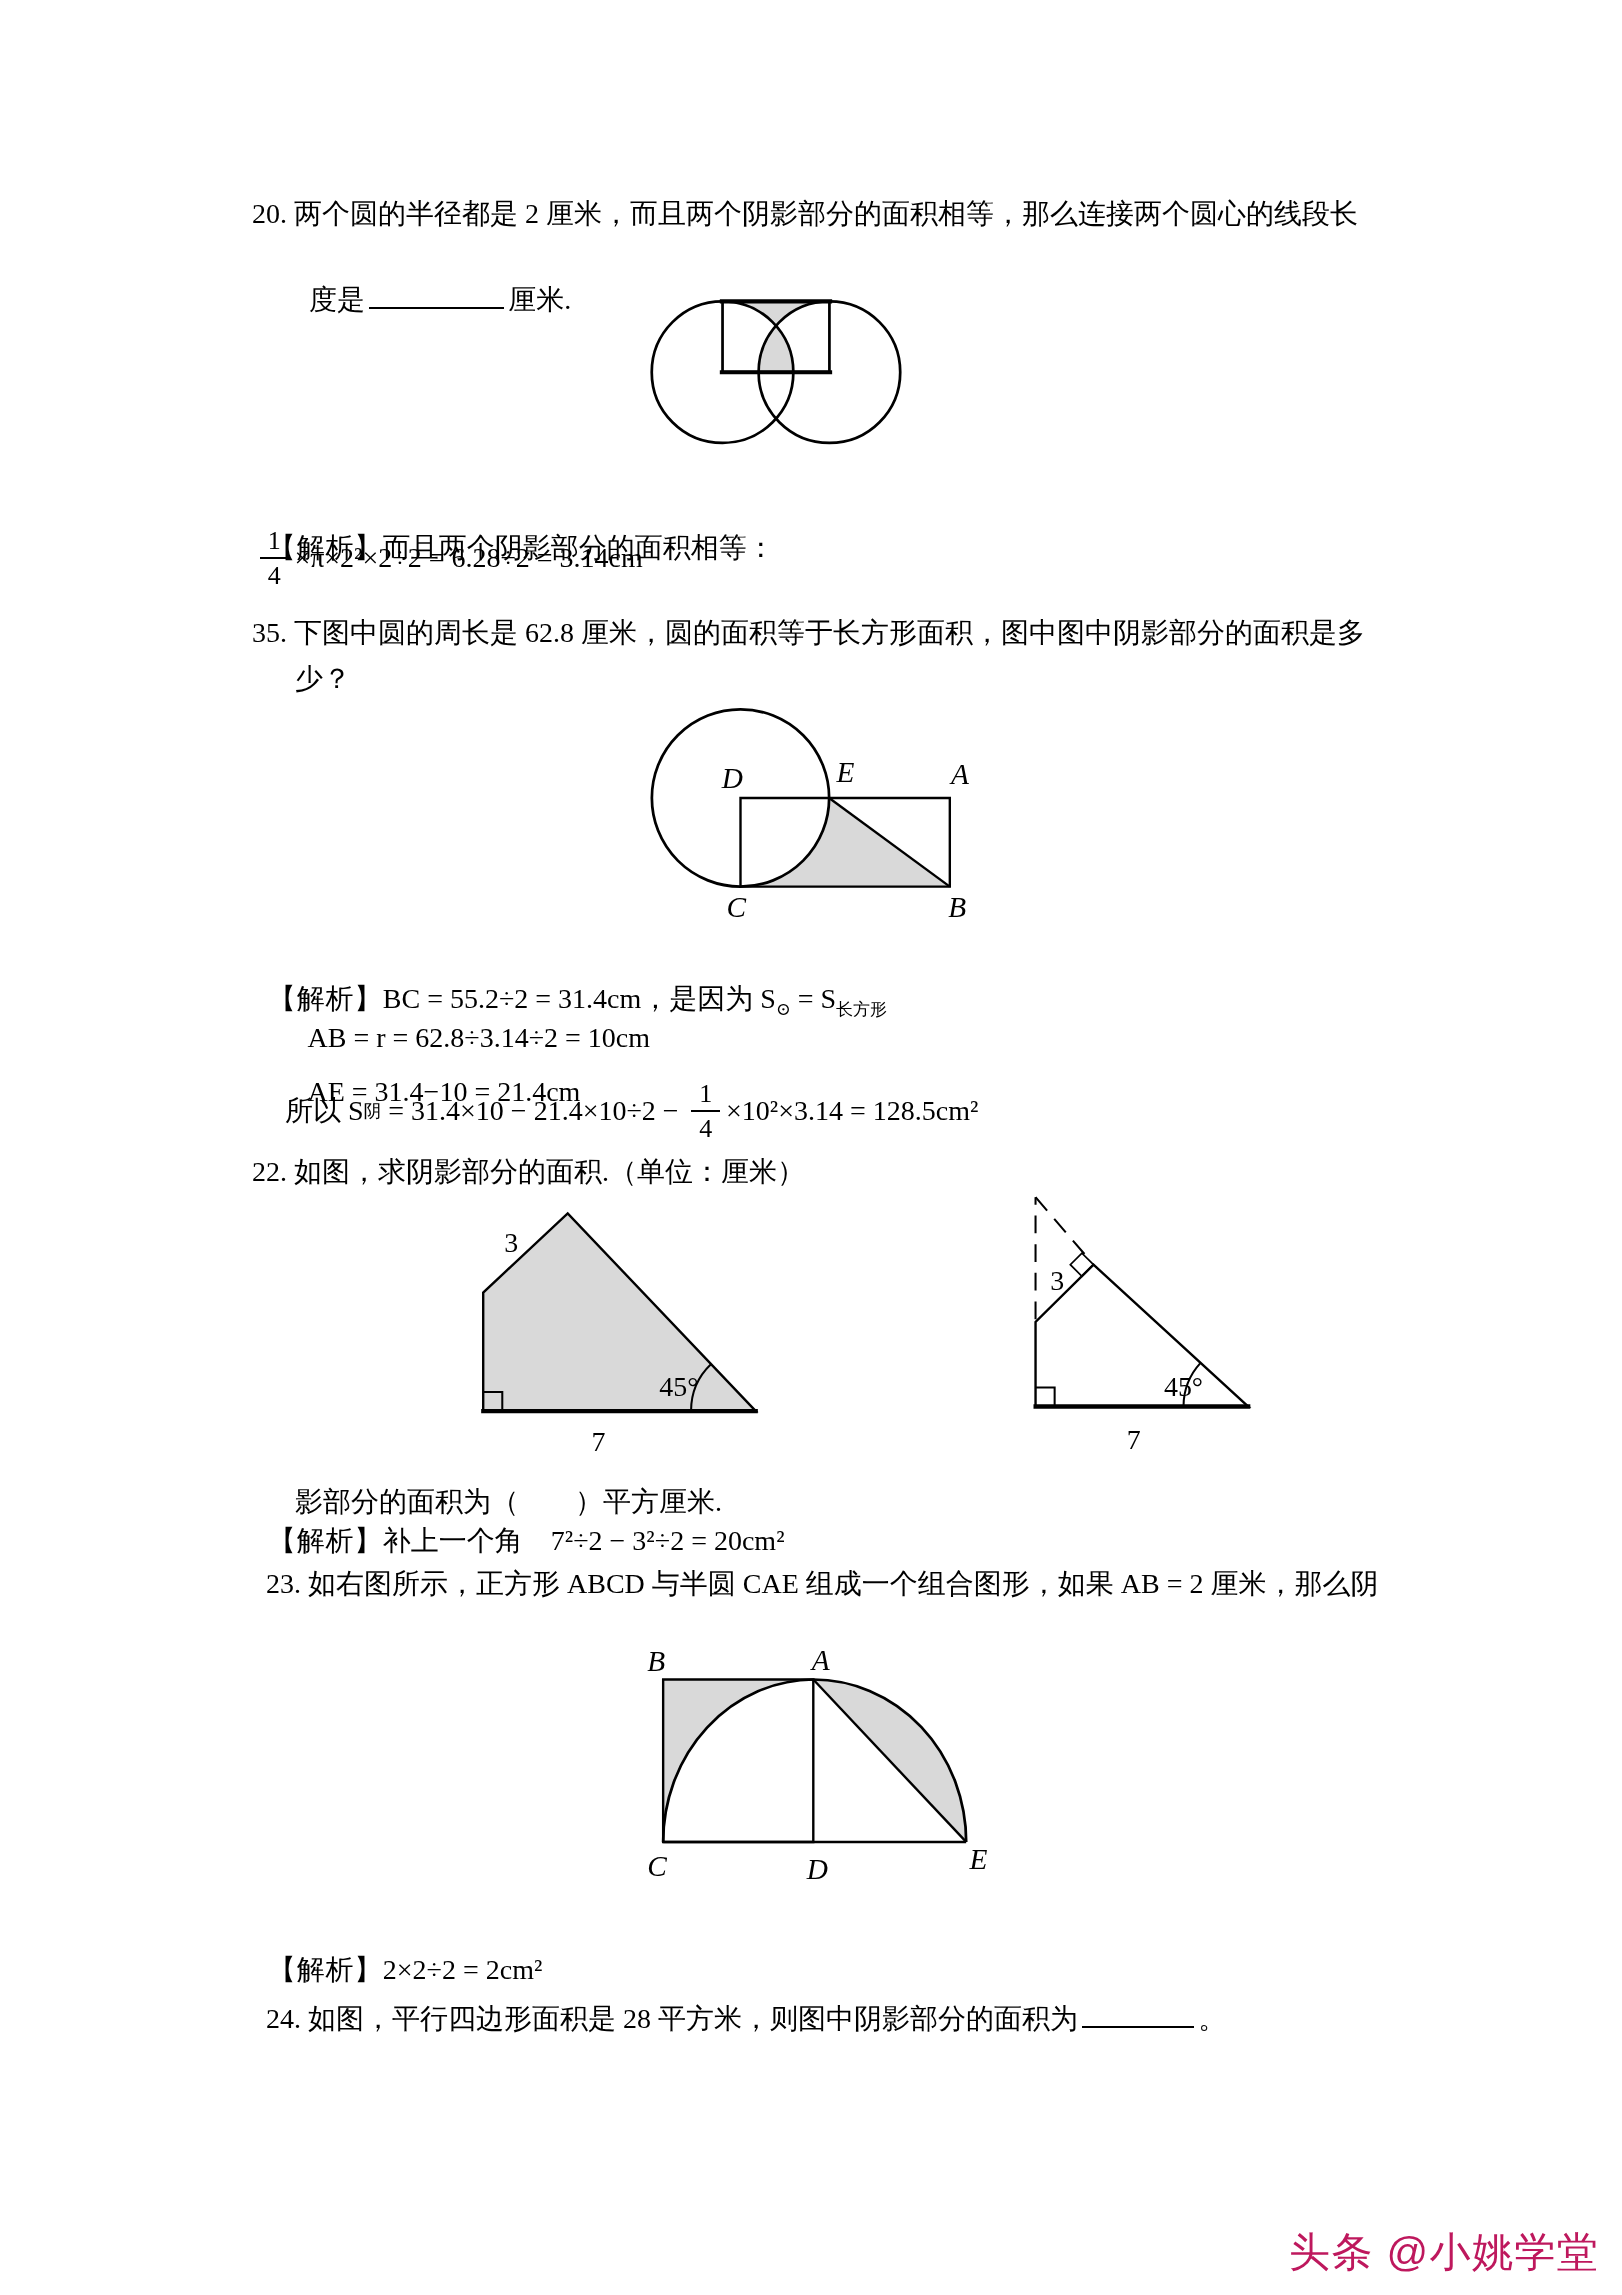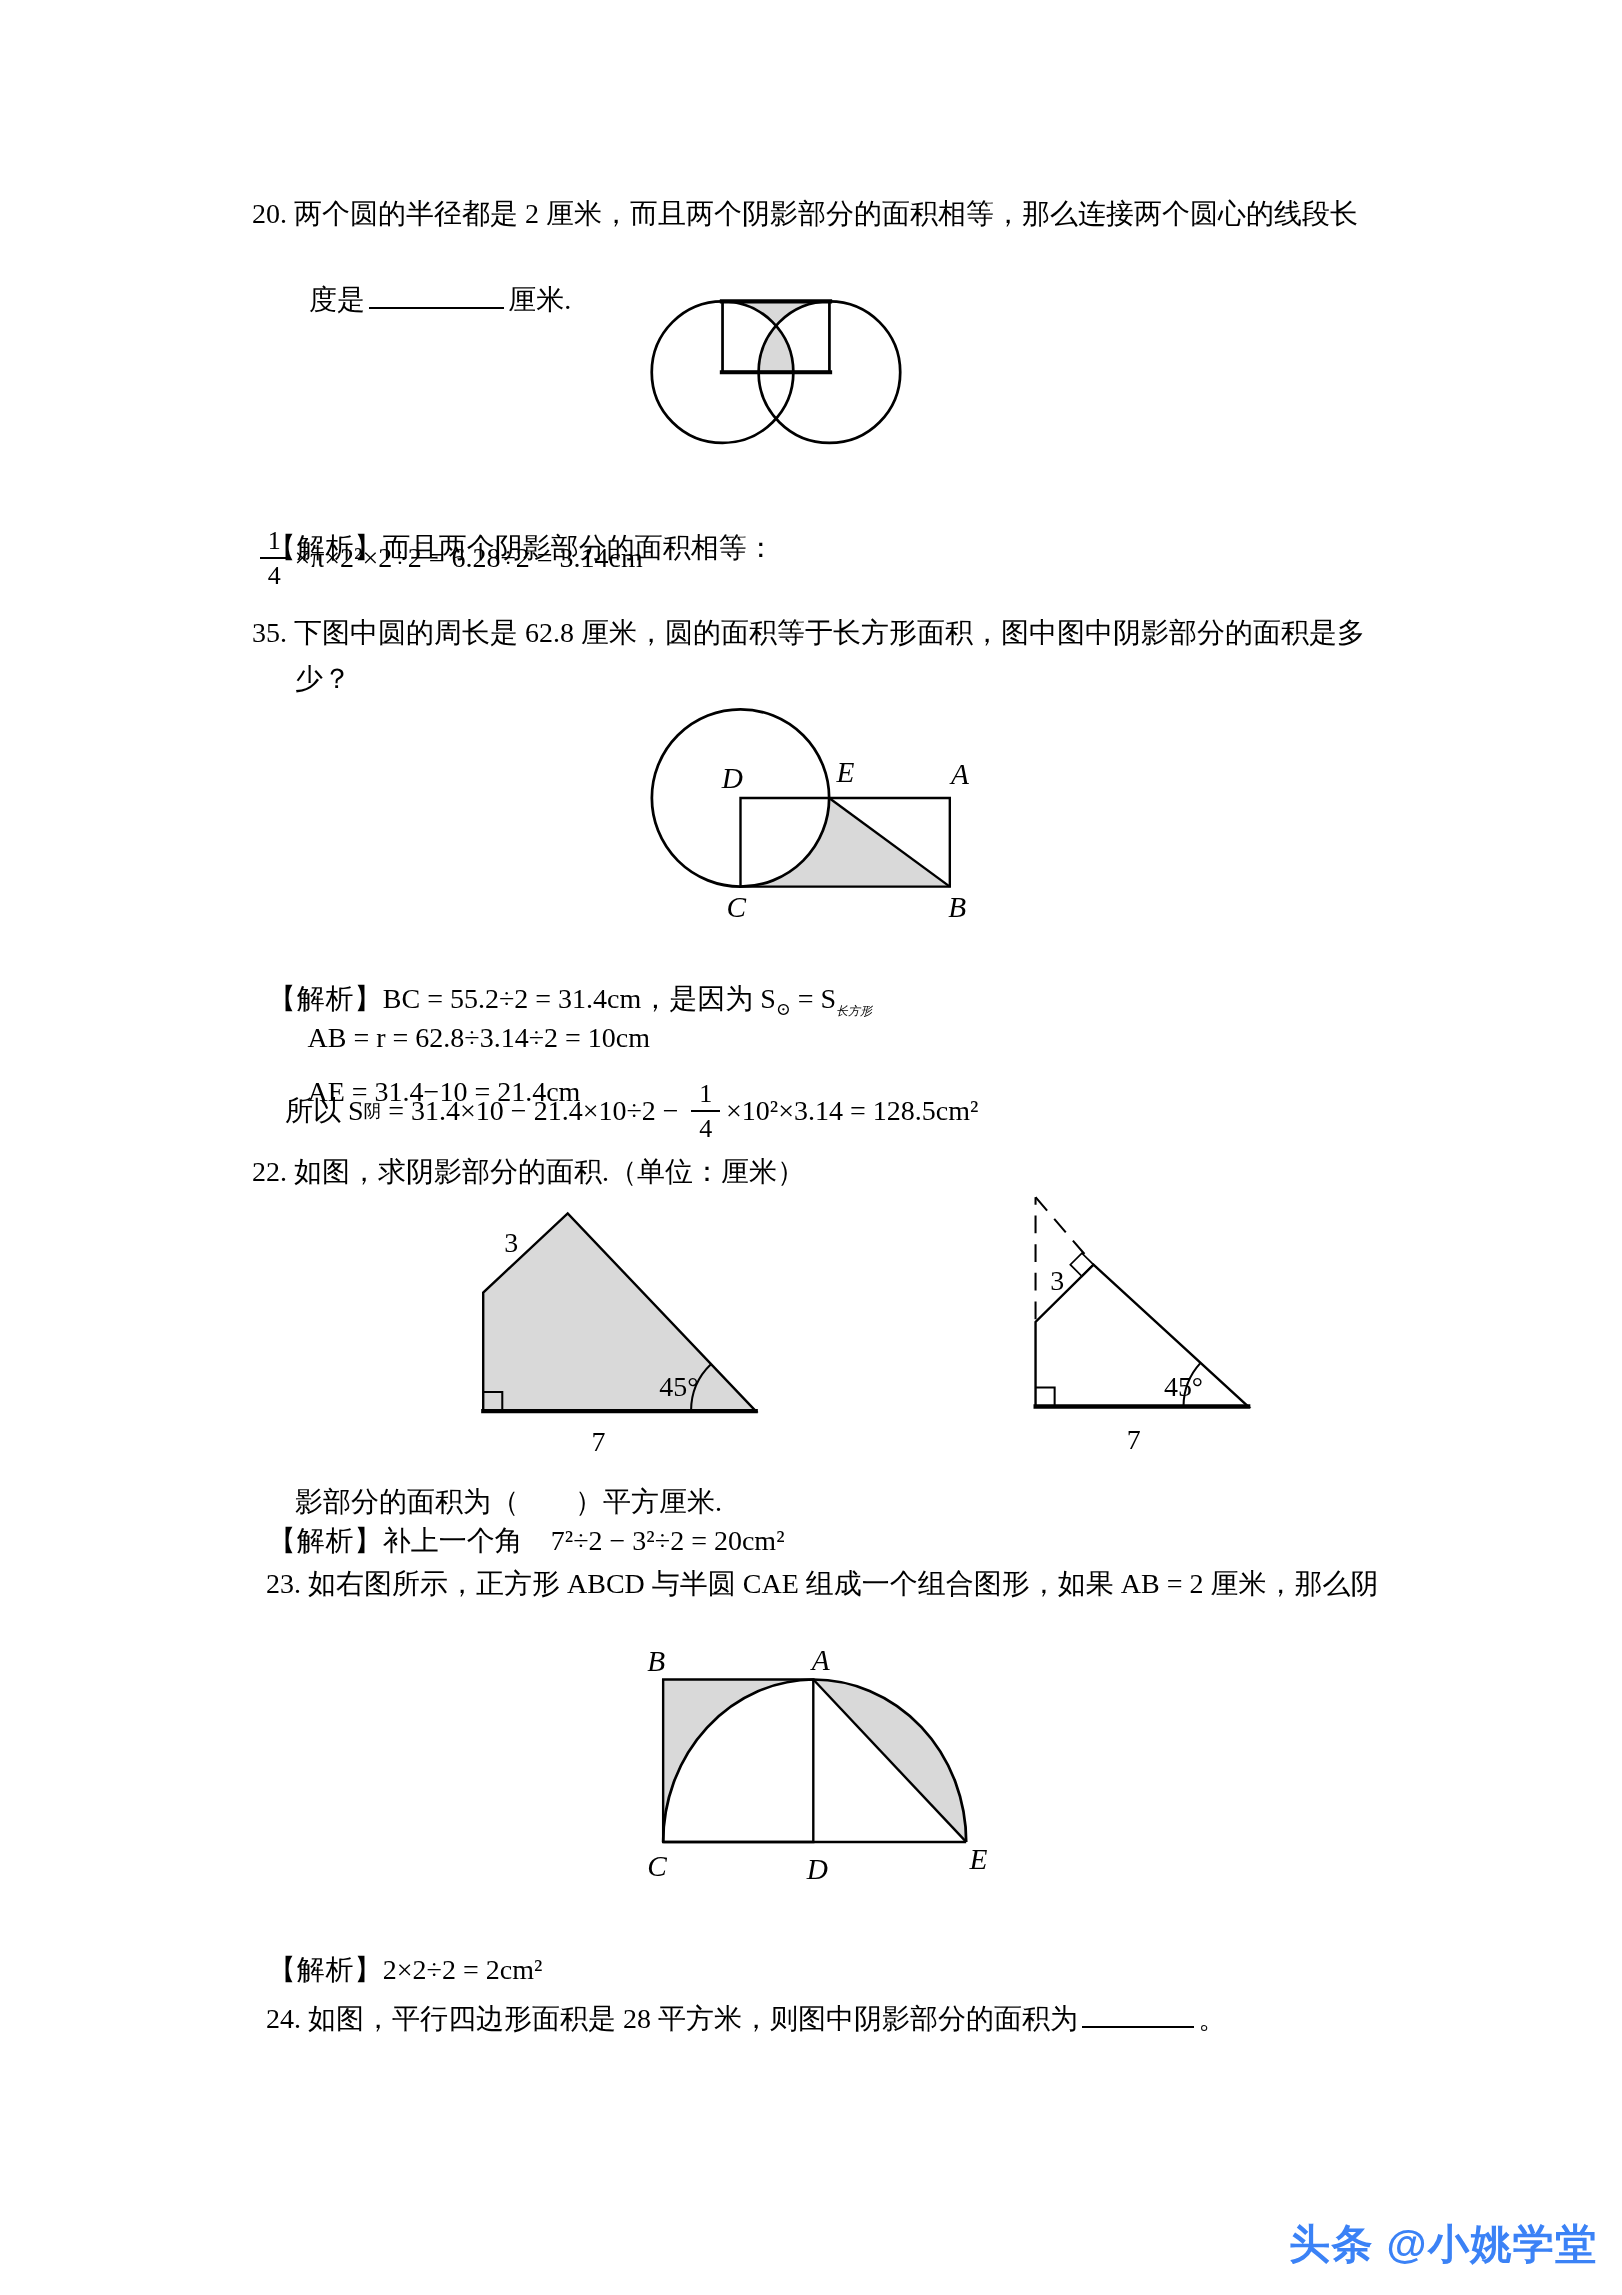--- a/index.html
+++ b/index.html
@@ -6,36 +6,37 @@
   body{
     width:1623px;height:2295px;position:relative;background:#ffffff;
     font-family:"Liberation Serif","DejaVu Serif",serif;color:#000;
     overflow:hidden;
   }
   .tline{position:absolute;white-space:pre;font-size:28px;line-height:1.25;}
   .fline{position:absolute;display:flex;align-items:center;font-size:28px;white-space:pre;}
   .sol-label{font-weight:normal;letter-spacing:0.7px;}
   .var{}
   sub.sm{font-size:17.7px;line-height:0;}
-  sub.tiny{font-size:12px;line-height:0;font-style:italic;}
+  sub.tiny{font-size:17px;line-height:0;}
   .frac{display:inline-flex;flex-direction:column;align-items:center;
         font-size:26px;line-height:1.12;margin:0 5.5px;}
   .frac .num{border-bottom:2px solid #000;padding:0 8.2px 2px;}
   .frac .den{padding-top:2px;}
   .blank{display:inline-block;border-bottom:2.7px solid #000;height:29px;
          vertical-align:baseline;margin:0 4.1px;}
   svg{position:absolute;overflow:visible;}
   .fig-label{font-style:italic;font-size:43px;font-family:"Liberation Serif","DejaVu Serif",serif;}
   .fig-num{font-size:41px;font-family:"Liberation Serif","DejaVu Serif",serif;}
   .shape{stroke:#000;fill:none;}
   .shaded{fill:#d9d9d9;stroke:none;}
   .watermark{
     position:absolute;font-family:"Liberation Sans","DejaVu Sans",sans-serif;
-    font-weight:700;font-size:41px;color:#3b82f6;letter-spacing:1.4px;
+    font-weight:400;font-size:41px;color:#be185d;letter-spacing:1.4px;
     text-shadow:2px 2px 0 rgba(255,255,255,0.9);
+    margin-top:8px;
   }
 </style>
 </head>
 <body>
 
 <div class="tline" style="left:252px;top:196px">20. 两个圆的半径都是 2 厘米，而且两个阴影部分的面积相等，那么连接两个圆心的线段长</div>
 <div class="tline" style="left:295px;top:243px">
   <span>度是</span><span class="blank" style="width:135px"></span><span>厘米.</span>
 </div>
 

